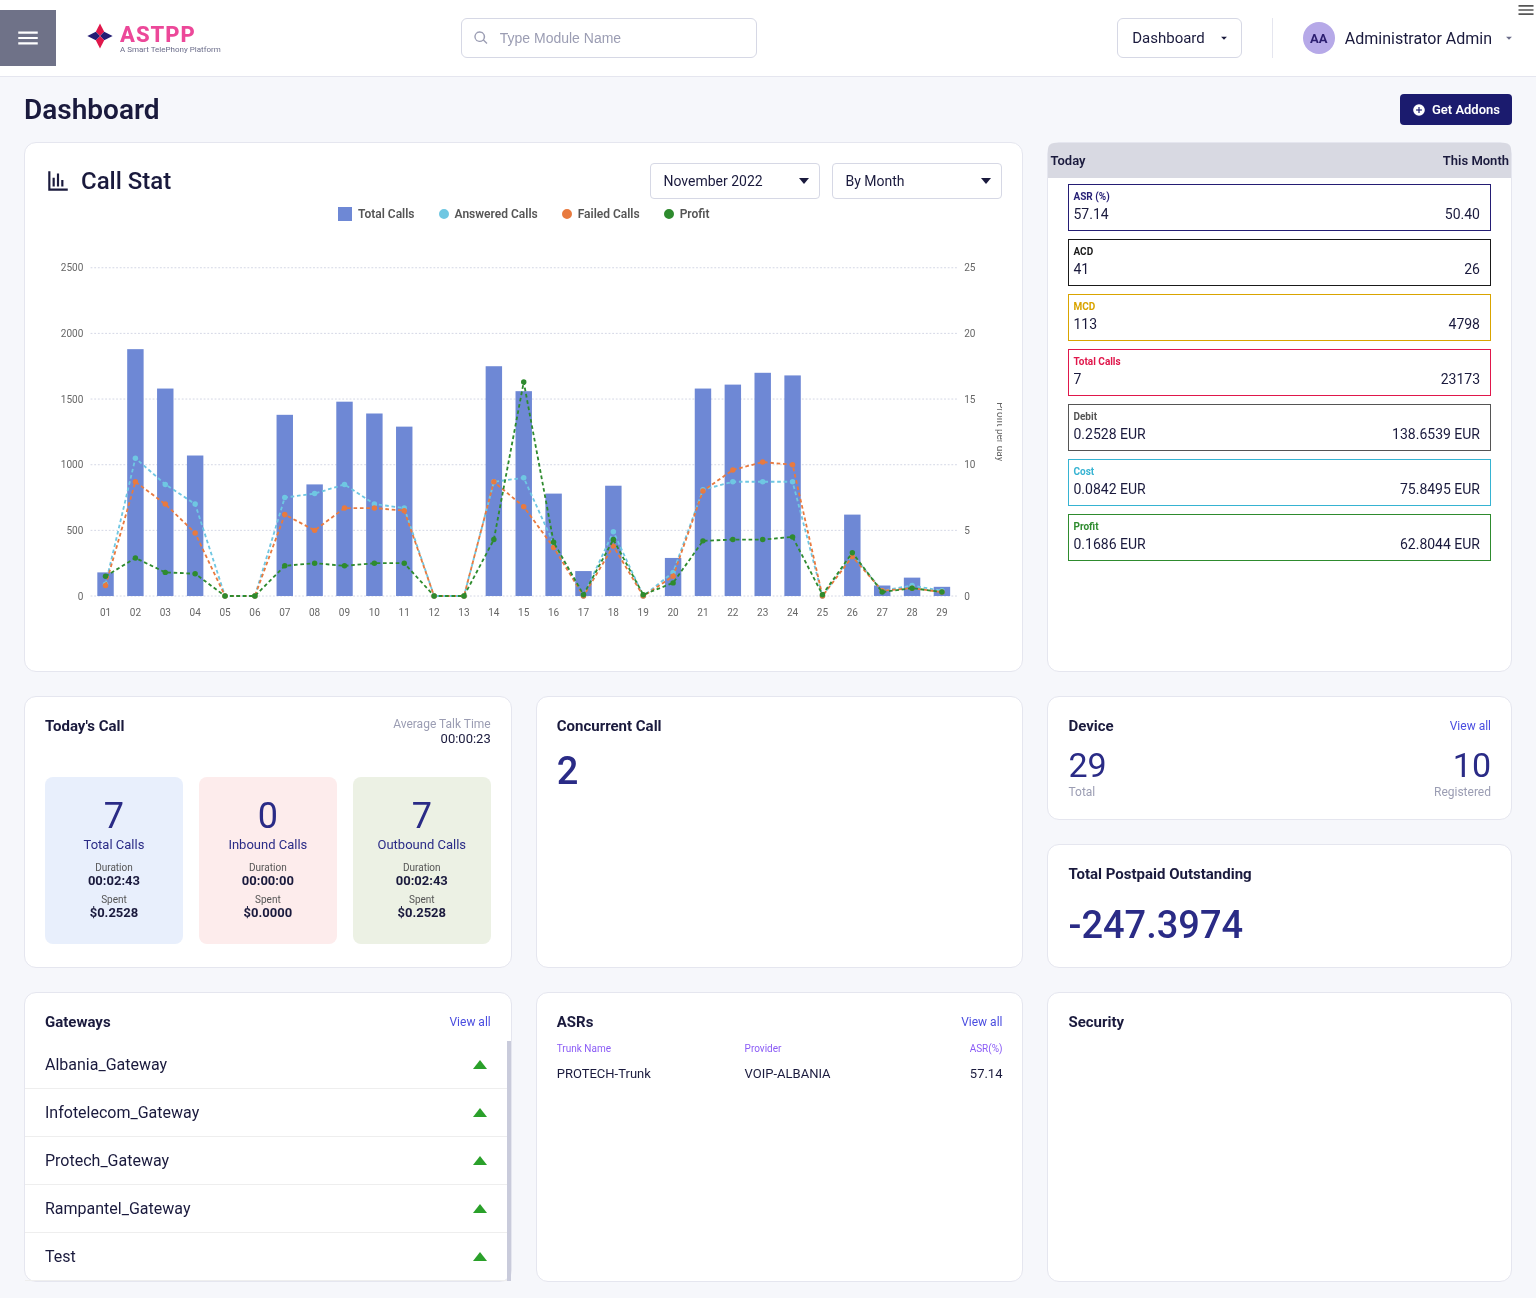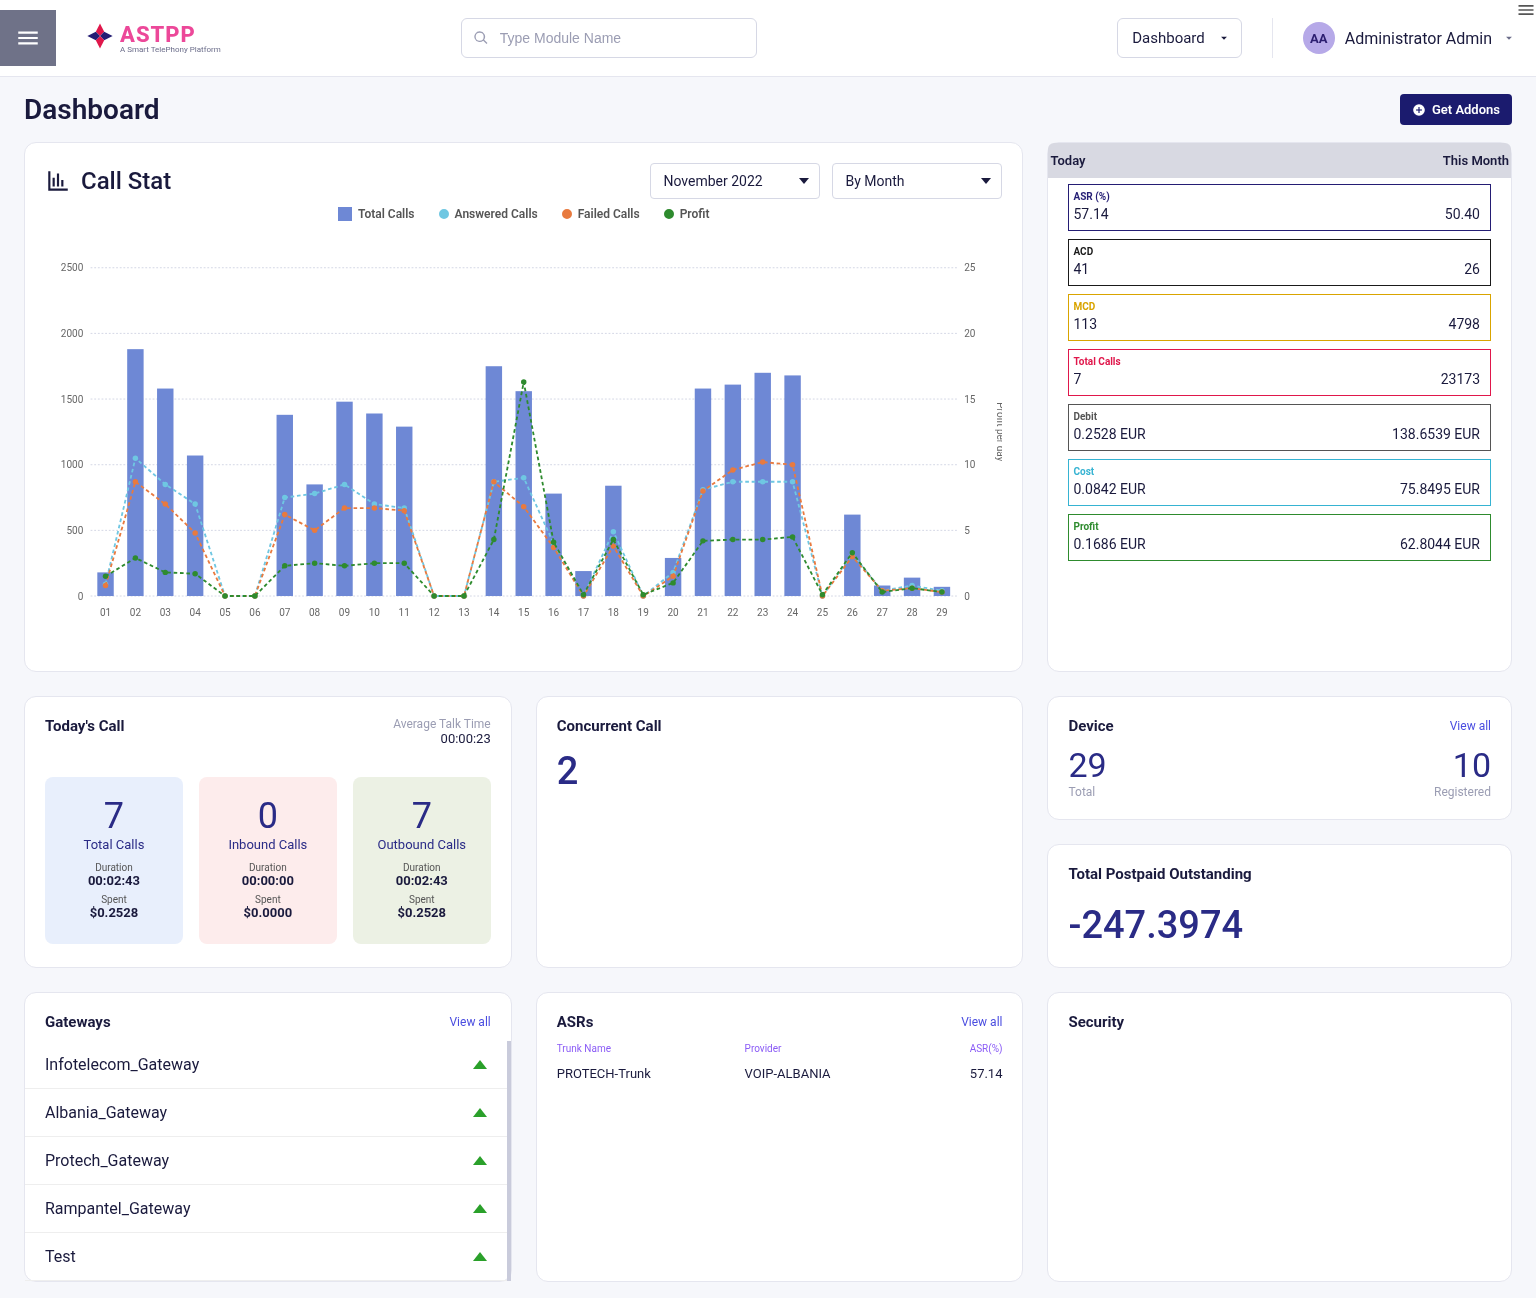--- a/index.html
+++ b/index.html
@@ -508,25 +508,25 @@
     </div>
   </div>
 
   <div class="card gw-card">
     <div class="dev-head" style="margin-bottom:10px">
       <h3 class="sec-title" style="margin-bottom:0">Gateways</h3>
       <span class="view-all">View all</span>
     </div>
     <div class="gw-list" id="gw-list">
         <div class="gw-row">
+          <span>Albania_Gateway</span>
+          <span class="tri-up"></span>
+        </div>
+        <div class="gw-row">
           <span>Infotelecom_Gateway</span>
-          <span class="tri-up"></span>
-        </div>
-        <div class="gw-row">
-          <span>Albania_Gateway</span>
           <span class="tri-up"></span>
         </div>
         <div class="gw-row">
           <span>Protech_Gateway</span>
           <span class="tri-up"></span>
         </div>
         <div class="gw-row">
           <span>Rampantel_Gateway</span>
           <span class="tri-up"></span>
         </div>

